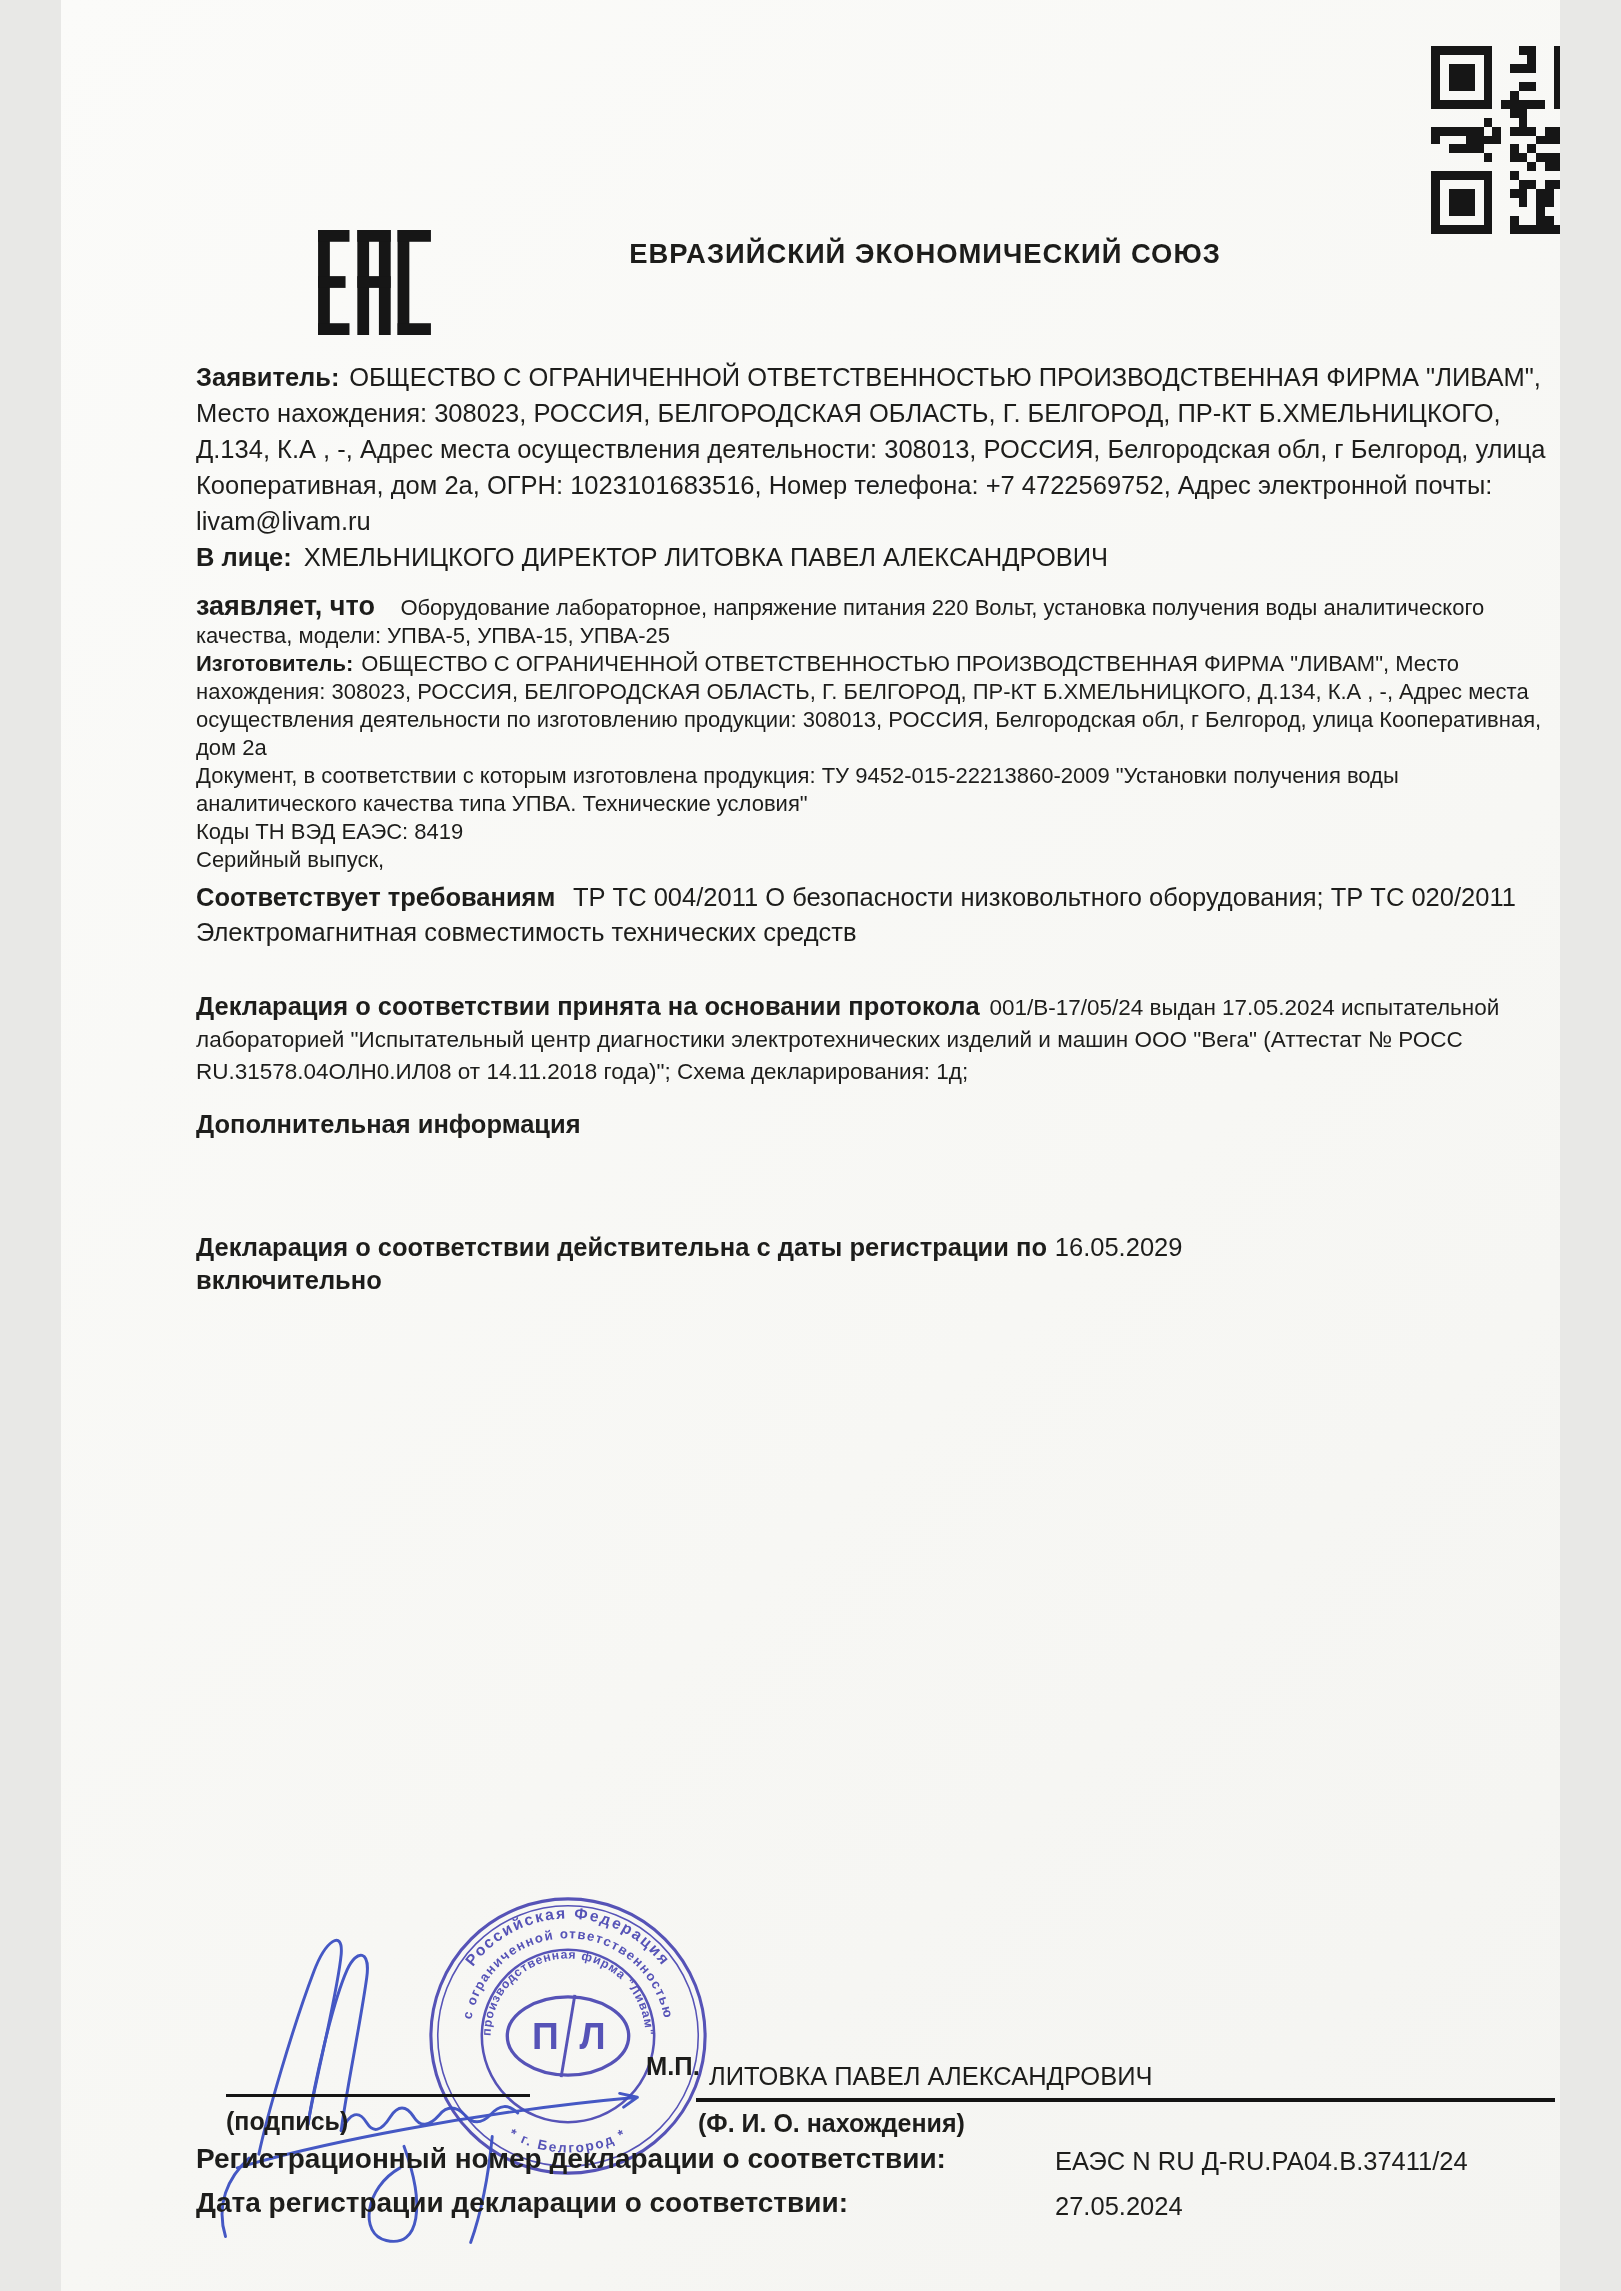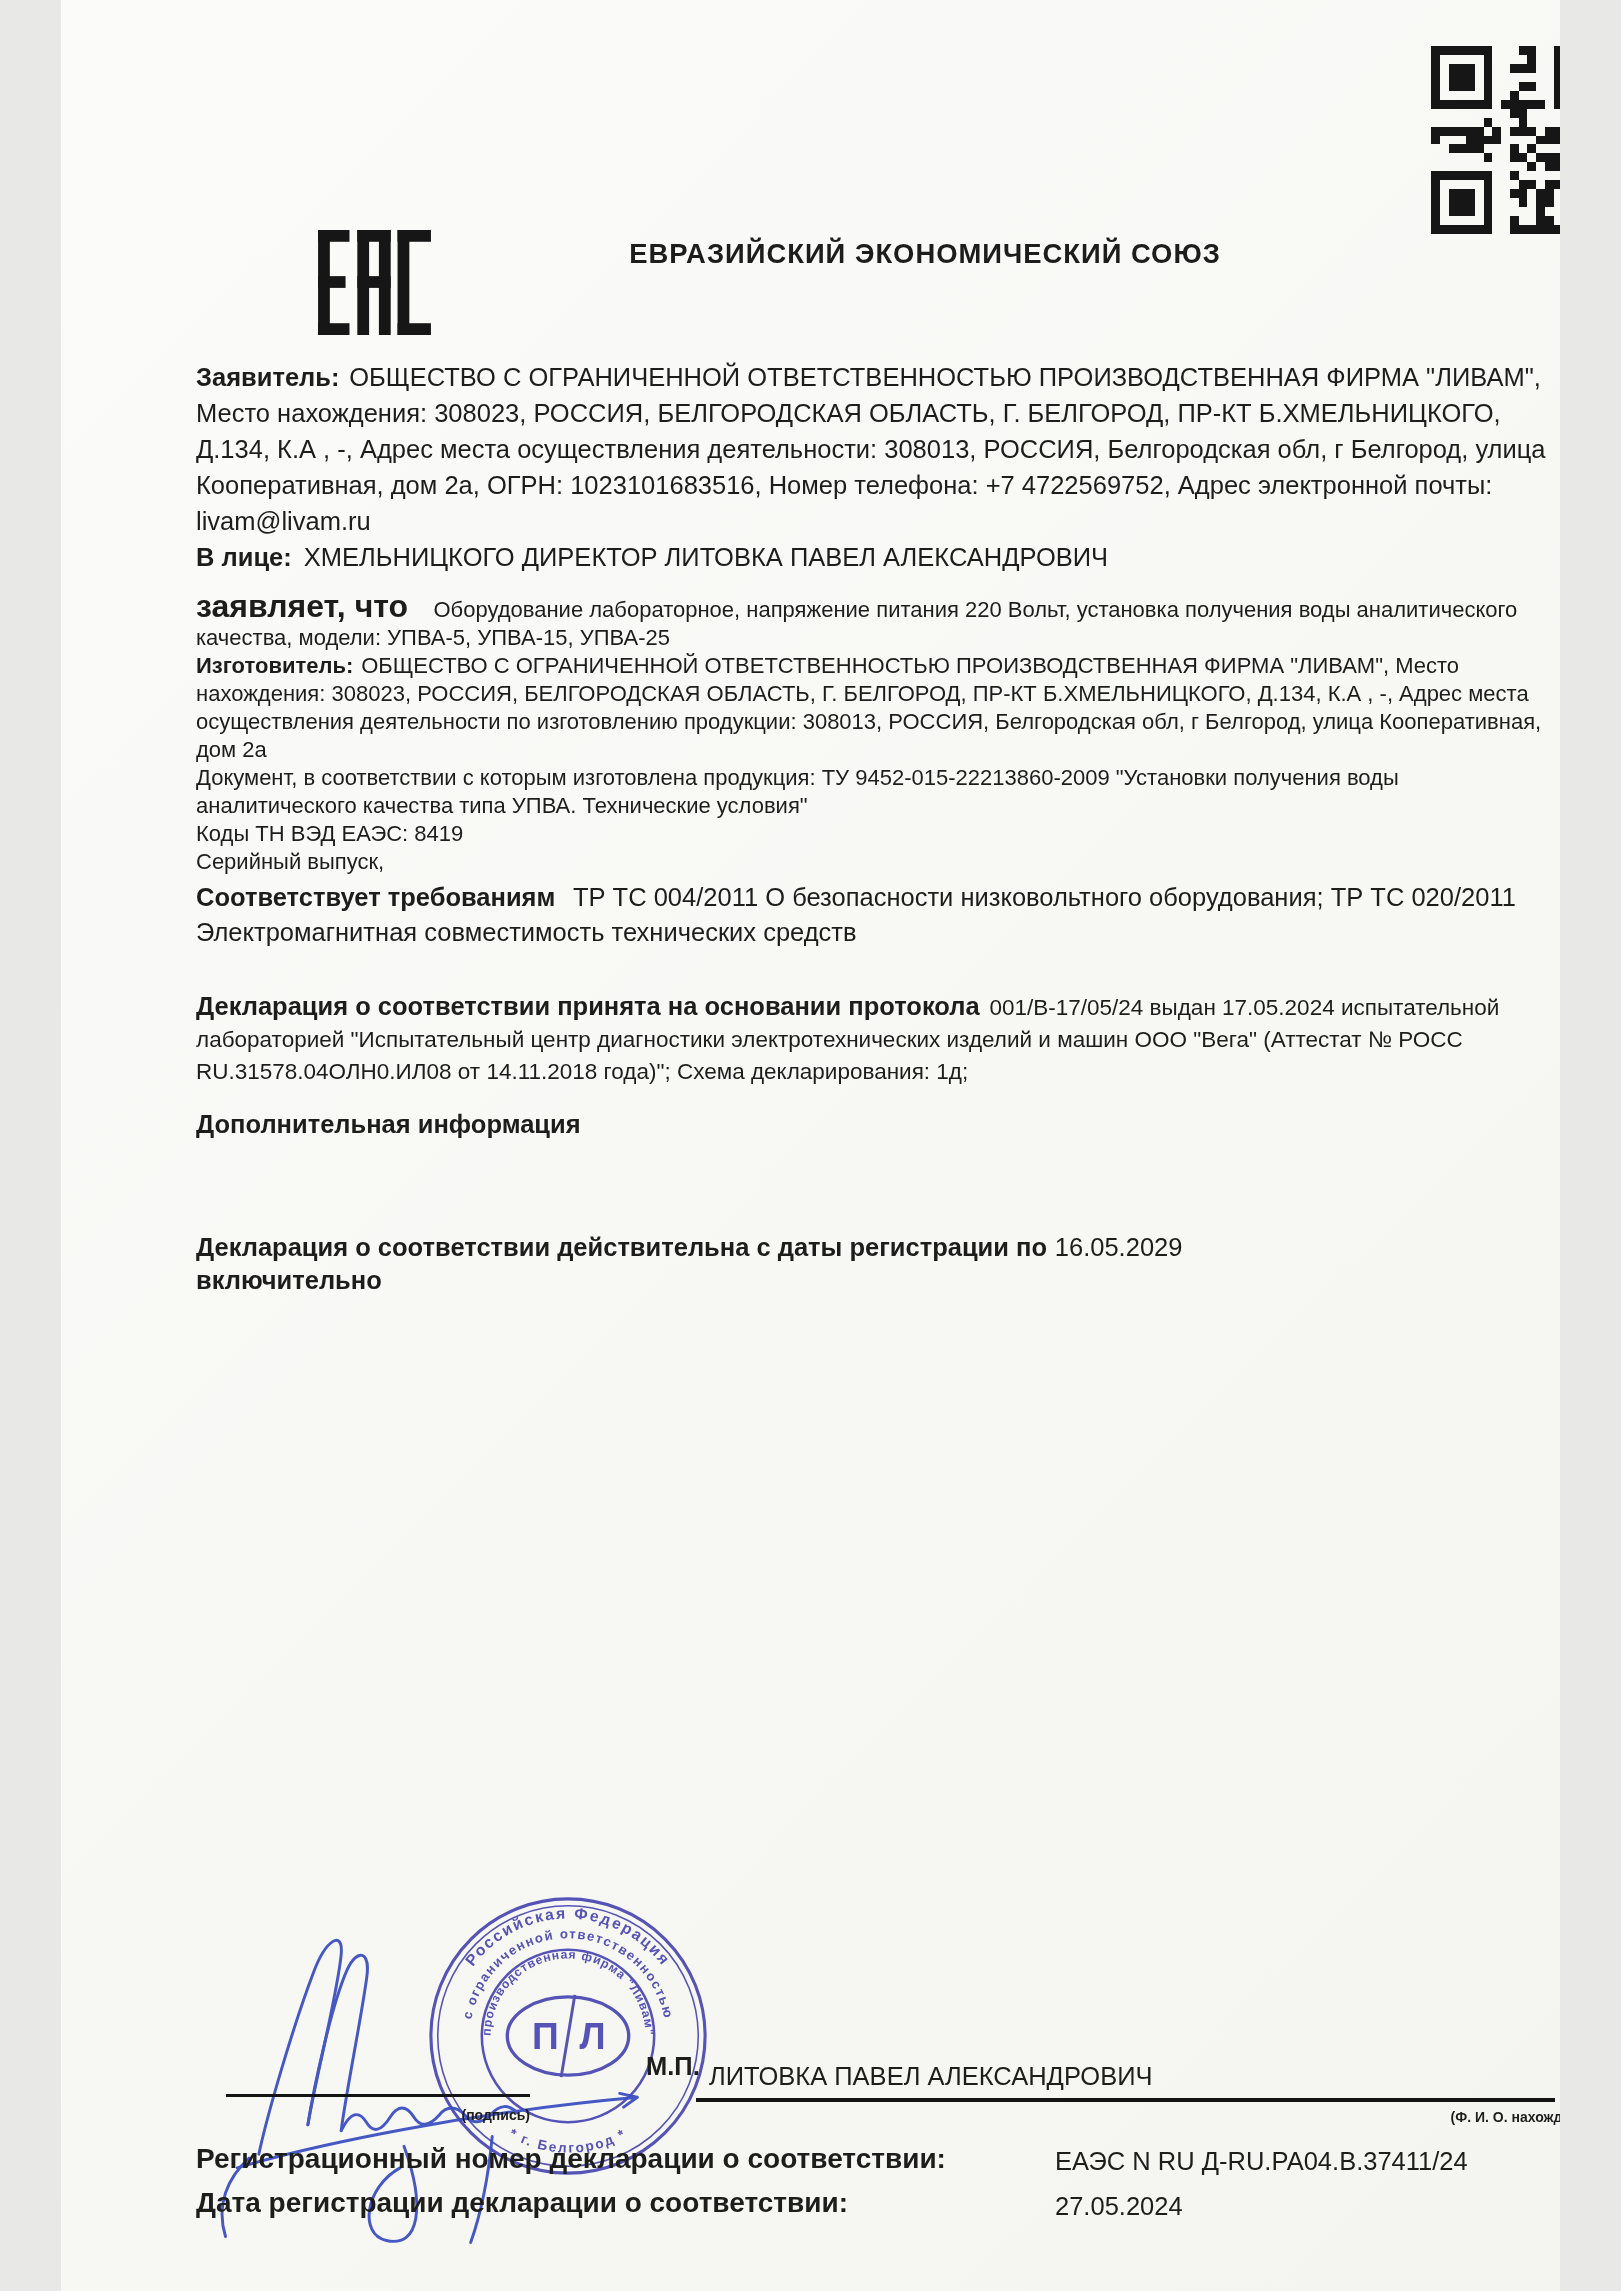--- a/index.html
+++ b/index.html
@@ -12,29 +12,29 @@
     color:#1d1d1b;
     overflow:hidden;
   }
   .abs{position:absolute;}
   .b{font-weight:bold;}
   .title{font-weight:bold;text-align:center;letter-spacing:1px;white-space:nowrap;}
   .col{position:absolute;left:135px;width:1364px;}
   .para{margin:0;}
   .applicant-block{font-size:25.5px;line-height:36px;}
   .declares-block{font-size:22px;line-height:28px;}
-  .declares-block .lbl-big{font-size:32px;margin-right:25.5px;margin-top:16px;}
+  .declares-block .lbl-big{font-size:27px;margin-right:25.5px;margin-top:16px;}
   .req-block{font-size:25.5px;line-height:35px;}
   .req-block .lbl{margin-right:17.6px;}
   .protocol-block{font-size:22.5px;line-height:32px;}
   .protocol-block .lbl{font-size:25.5px;}
   .addinfo{font-size:25.5px;font-weight:bold;}
   .validity-block{font-size:25.5px;line-height:33px;}
   .hline{background:#141414;}
-  .caption{font-weight:bold;font-size:14px;text-align:right;}
+  .caption{font-weight:bold;font-size:25px;text-align:left;}
   .reg-label{font-size:28px;font-weight:bold;white-space:nowrap;}
   .reg-value{font-size:25.5px;white-space:nowrap;}
   .mp{font-size:25.5px;font-weight:bold;}
   .name{font-size:25.5px;white-space:nowrap;}
   svg{display:block;}
 </style>
 </head>
 <body>
 
 <div class="page">

